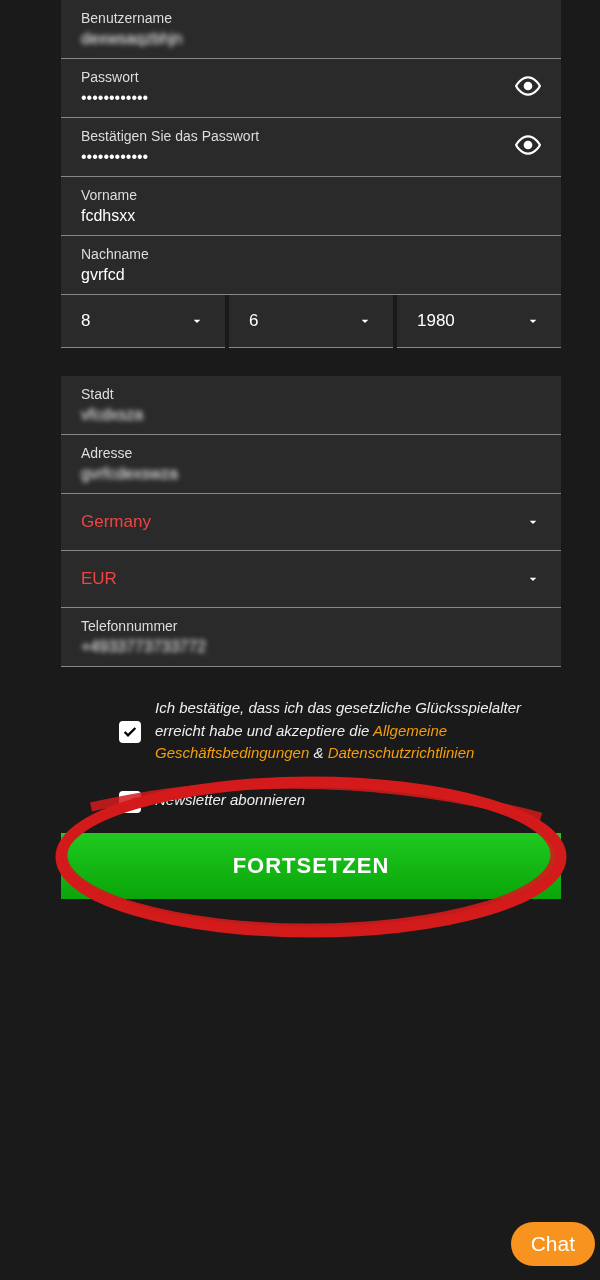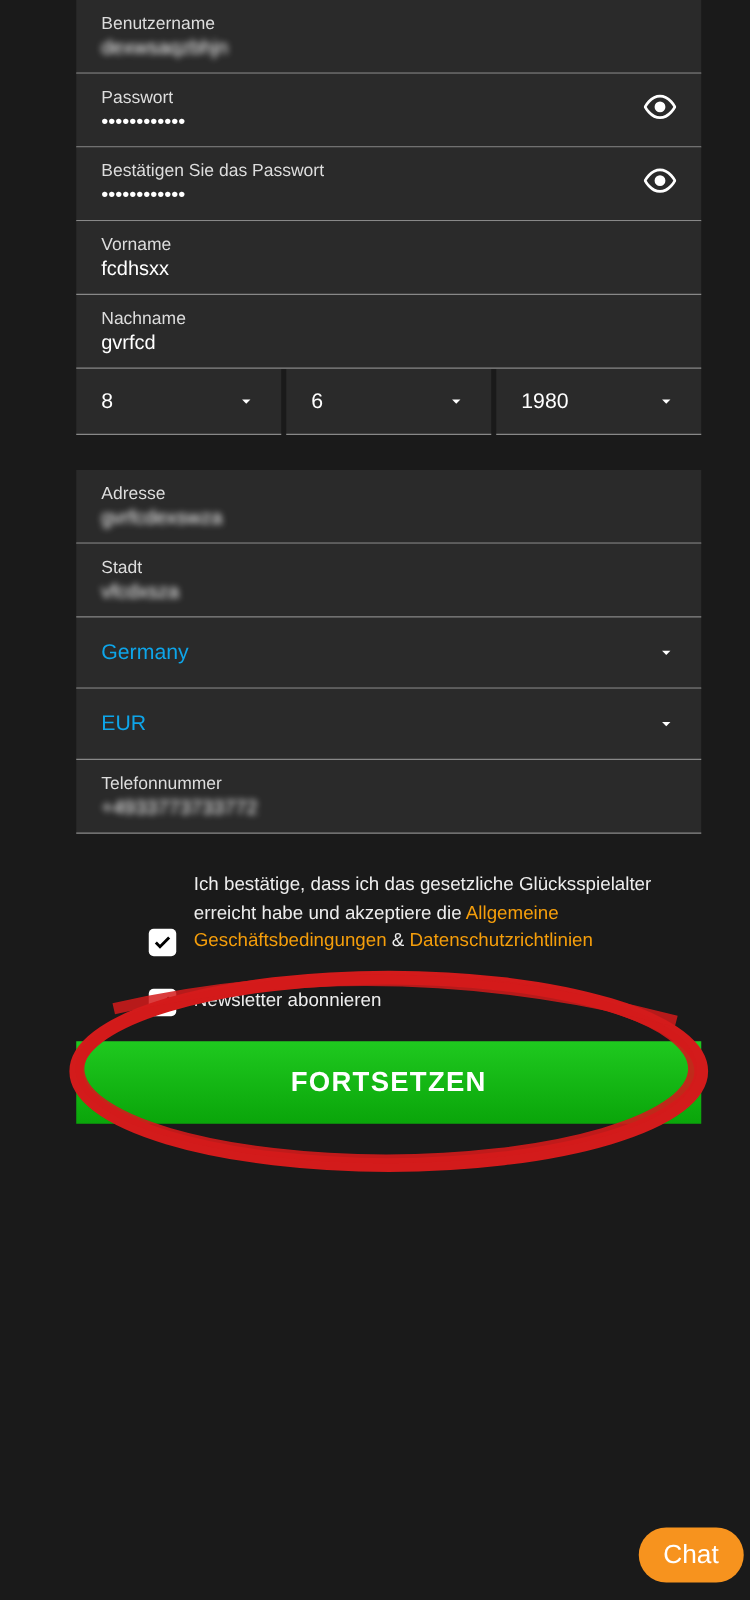--- a/index.html
+++ b/index.html
@@ -63,31 +63,32 @@
     color: #fff;
   }
   .select-field {
     background: #2a2a2a;
     border-bottom: 1px solid #888;
     padding: 18px 20px;
     display: flex;
     justify-content: space-between;
     align-items: center;
     font-size: 17px;
-    color: #0ea5e9;
+    color: #ef4444;
   }
   .chevron {
     width: 16px;
     height: 16px;
   }
   .checkbox-row {
     display: flex;
-    align-items: flex-end;
+    align-items: center;
     padding: 12px 0 12px 58px;
     gap: 14px;
+    font-style: italic;
   }
   .checkbox {
     width: 22px;
     height: 22px;
     background: #fff;
     border-radius: 4px;
     flex-shrink: 0;
     display: flex;
     align-items: center;
     justify-content: center;
@@ -201,27 +202,27 @@
       <span>1980</span>
       <svg class="chevron" viewBox="0 0 24 24" fill="#fff">
             <path d="M7 10l5 5 5-5z"></path>
           </svg>
     </div>
   </div>
 
   <div class="section-gap"></div>
 
   <div class="field">
+    <span class="field-label">Stadt</span>
+    <div class="field-value blurred">vfcdxsza</div>
+  </div>
+
+  <div class="field">
     <span class="field-label">Adresse</span>
     <div class="field-value blurred">gvrfcdexswza</div>
-  </div>
-
-  <div class="field">
-    <span class="field-label">Stadt</span>
-    <div class="field-value blurred">vfcdxsza</div>
   </div>
 
 
   <div class="select-field">
     <span>Germany</span>
     <svg class="chevron" viewBox="0 0 24 24" fill="#fff">
           <path d="M7 10l5 5 5-5z"></path>
         </svg>
   </div>
 

